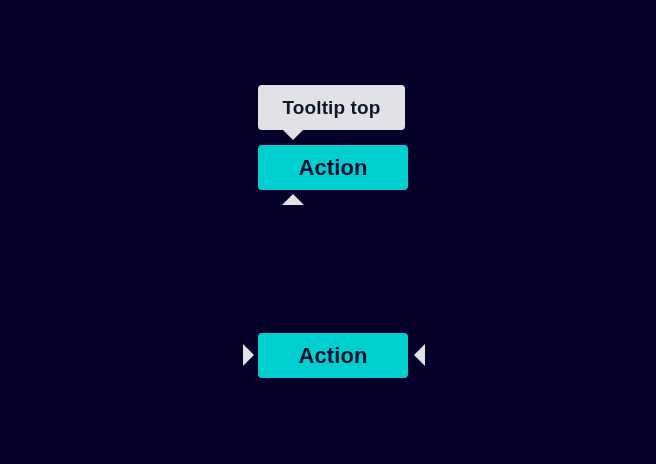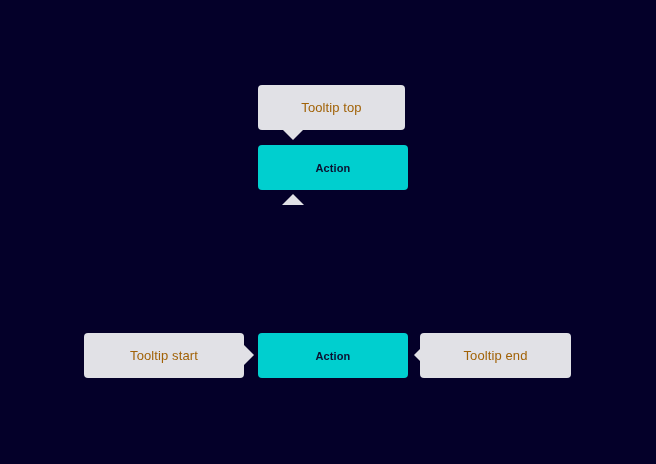--- a/index.html
+++ b/index.html
@@ -25,30 +25,30 @@
     box-sizing: border-box;
     display: flex;
     align-items: center;
     justify-content: center;
     border-radius: 4px;
     white-space: nowrap;
   }
 
   .tooltip {
     background: #e1e1e6;
-    color: #a16207;
-    font-size: 13px;
-    font-weight: 400;
+    color: #0f172a;
+    font-size: 19px;
+    font-weight: 700;
     letter-spacing: .1px;
   }
 
   .action {
     background: #00cfcf;
     color: #0c1030;
-    font-size: 11px;
+    font-size: 22px;
     font-weight: 700;
     letter-spacing: .1px;
   }
 
   
   .arrow {
     position: absolute;
     width: 0;
     height: 0;
   }
@@ -94,23 +94,21 @@
 
   <div class="node tooltip" id="tooltip-top">Tooltip top</div>
 
   <div class="arrow arrow-down" id="arrow-top"></div>
 
   <div class="node action" id="action-top">Action</div>
 
   <div class="arrow arrow-up" id="arrow-bottom"></div>
 
 
-  <div class="node tooltip" id="tooltip-start">Tooltip start</div>
 
   <div class="arrow arrow-right" id="arrow-start"></div>
 
   <div class="node action" id="action-bottom">Action</div>
 
   <div class="arrow arrow-left" id="arrow-end"></div>
 
-  <div class="node tooltip" id="tooltip-end">Tooltip end</div>
 
 </div>
 
 </body></html>

